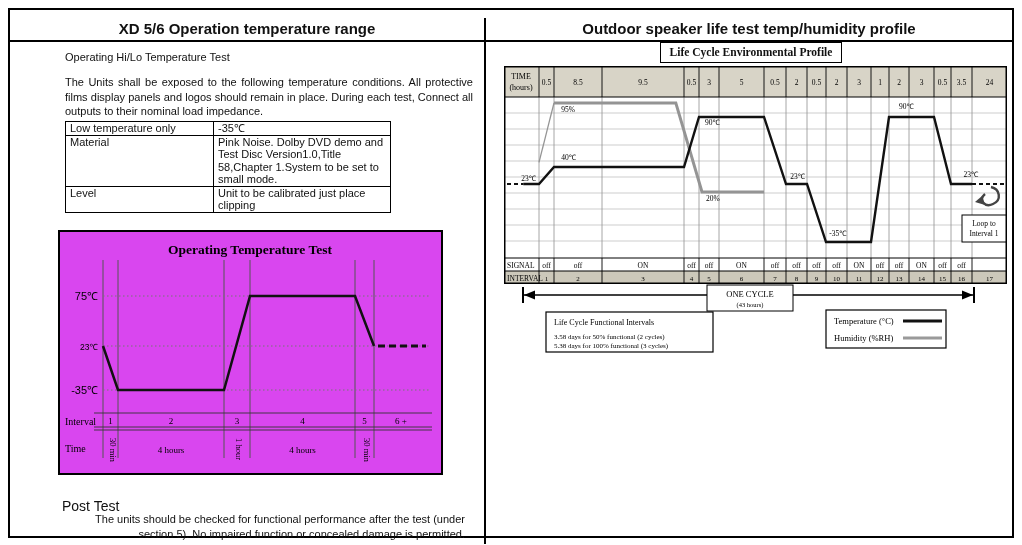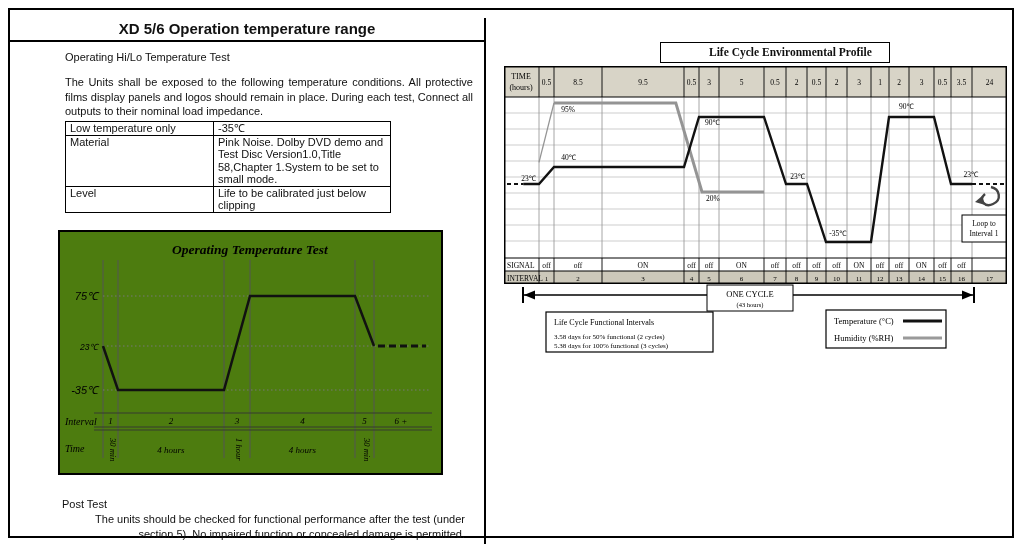--- a/index.html
+++ b/index.html
@@ -7,24 +7,24 @@
   .frame{position:absolute;left:8px;top:8px;right:8px;bottom:7px;border:2px solid #000;}
   .panel{position:absolute;top:8px;height:100%;}
   .panel-left{left:0;width:474px;border-right:2px solid #000;}
   .panel-right{left:476px;right:0;}
   .panel-header{height:22px;line-height:22px;border-bottom:2px solid #000;text-align:center;font-weight:bold;font-size:15px;}
   .lp-subtitle{position:absolute;left:55px;top:33px;font-size:11px;}
   .lp-intro{position:absolute;left:55px;top:57px;width:408px;font-size:11px;line-height:14.5px;text-align:justify;}
   .spec-table{position:absolute;left:55px;top:103px;width:326px;border-collapse:collapse;font-size:11px;}
   .spec-table td{border:1px solid #000;padding:0 4px;vertical-align:top;line-height:12.5px;}
   .spec-table tr.row-cycle td{font-size:13px;line-height:16px;padding:1px 5px;}
-  .chart-box{position:absolute;left:48px;top:212px;width:381px;height:241px;border:2.5px solid #000;background:#4d7c0f;font-style:italic;}
-  .post-head{position:absolute;left:30px;top:480px;font-size:11px;padding-left:22px;}
+  .chart-box{position:absolute;left:48px;top:212px;width:381px;height:241px;border:2.5px solid #000;background:#d946ef;}
+  .post-head{position:absolute;left:30px;top:480px;font-size:14px;padding-left:22px;}
   .post-body{position:absolute;left:57px;top:494px;width:398px;font-size:11px;line-height:15px;text-align:right;}
-  .profile-title-box{position:absolute;left:174px;top:24px;width:180px;height:19px;line-height:19px;border:1.5px solid #000;font-family:"Liberation Serif",serif;font-weight:bold;font-size:11.5px;padding-left:48px;}
+  .profile-title-box{position:absolute;left:174px;top:24px;width:180px;height:19px;line-height:19px;border:1.5px solid #000;text-align:center;font-family:"Liberation Serif",serif;font-weight:bold;font-size:11.5px;}
   #right-chart-svg{position:absolute;left:17px;top:48px;}
 </style>
 </head>
 <body>
 
 <div class="page">
   <div class="frame">
 
     <div class="panel panel-left">
       <div class="panel-header">XD 5/6 Operation temperature range</div>
@@ -40,21 +40,21 @@
           <tr>
             <td>Low temperature only</td>
             <td>-35℃</td>
           </tr>
           <tr>
             <td>Material</td>
             <td>Pink Noise. Dolby DVD demo and Test Disc Version1.0,Title 58,Chapter 1.System to be set to small mode.</td>
           </tr>
           <tr>
             <td>Level</td>
-            <td>Life to be calibrated just below clipping</td>
+            <td>Unit to be calibrated just place clipping</td>
           </tr>
         </tbody>
       </table>
 
       <div class="chart-box">
         <svg id="left-chart-svg" viewBox="0 0 381 241" width="381" height="241">
             <text x="190" y="22" text-anchor="middle" font-family="&quot;Liberation Serif&quot;, serif" font-size="13.5" font-weight="bold">Operating Temperature Test</text>
             <line x1="43" y1="28" x2="43" y2="226" stroke="#555" stroke-width="1"></line>
             <line x1="58" y1="28" x2="58" y2="226" stroke="#555" stroke-width="1"></line>
             <line x1="164" y1="28" x2="164" y2="226" stroke="#555" stroke-width="1"></line>
@@ -86,20 +86,21 @@
             <text x="303.5" y="206" font-family="&quot;Liberation Serif&quot;, serif" font-size="8.5" transform="rotate(90 303.5 206)">30 min</text>
             <text x="341" y="192" text-anchor="middle" font-family="&quot;Liberation Serif&quot;, serif" font-size="9">6 +</text>
           </svg>
       </div>
 
       <div class="post-head">Post Test</div>
       <div class="post-body">The units should be checked for functional performance after the test (under section 5). No impaired function or concealed damage is permitted.</div>
     </div>
 
     <div class="panel panel-right">
+      <div class="panel-header">Outdoor speaker life test temp/humidity profile</div>
       <div class="profile-title-box">Life Cycle Environmental Profile</div>
       <svg id="right-chart-svg" viewBox="0 0 503 290" width="505" height="290">
           <rect x="1" y="1" width="501" height="30" fill="#d8d4c7"></rect>
           <rect x="1" y="205" width="501" height="12" fill="#ccc8ba"></rect>
           <line x1="1" y1="47" x2="502" y2="47" stroke="#b8b8b8" stroke-width="0.7"></line>
           <line x1="1" y1="63" x2="502" y2="63" stroke="#b8b8b8" stroke-width="0.7"></line>
           <line x1="1" y1="79" x2="502" y2="79" stroke="#b8b8b8" stroke-width="0.7"></line>
           <line x1="1" y1="95" x2="502" y2="95" stroke="#b8b8b8" stroke-width="0.7"></line>
           <line x1="1" y1="111" x2="502" y2="111" stroke="#b8b8b8" stroke-width="0.7"></line>
           <line x1="1" y1="127" x2="502" y2="127" stroke="#b8b8b8" stroke-width="0.7"></line>

